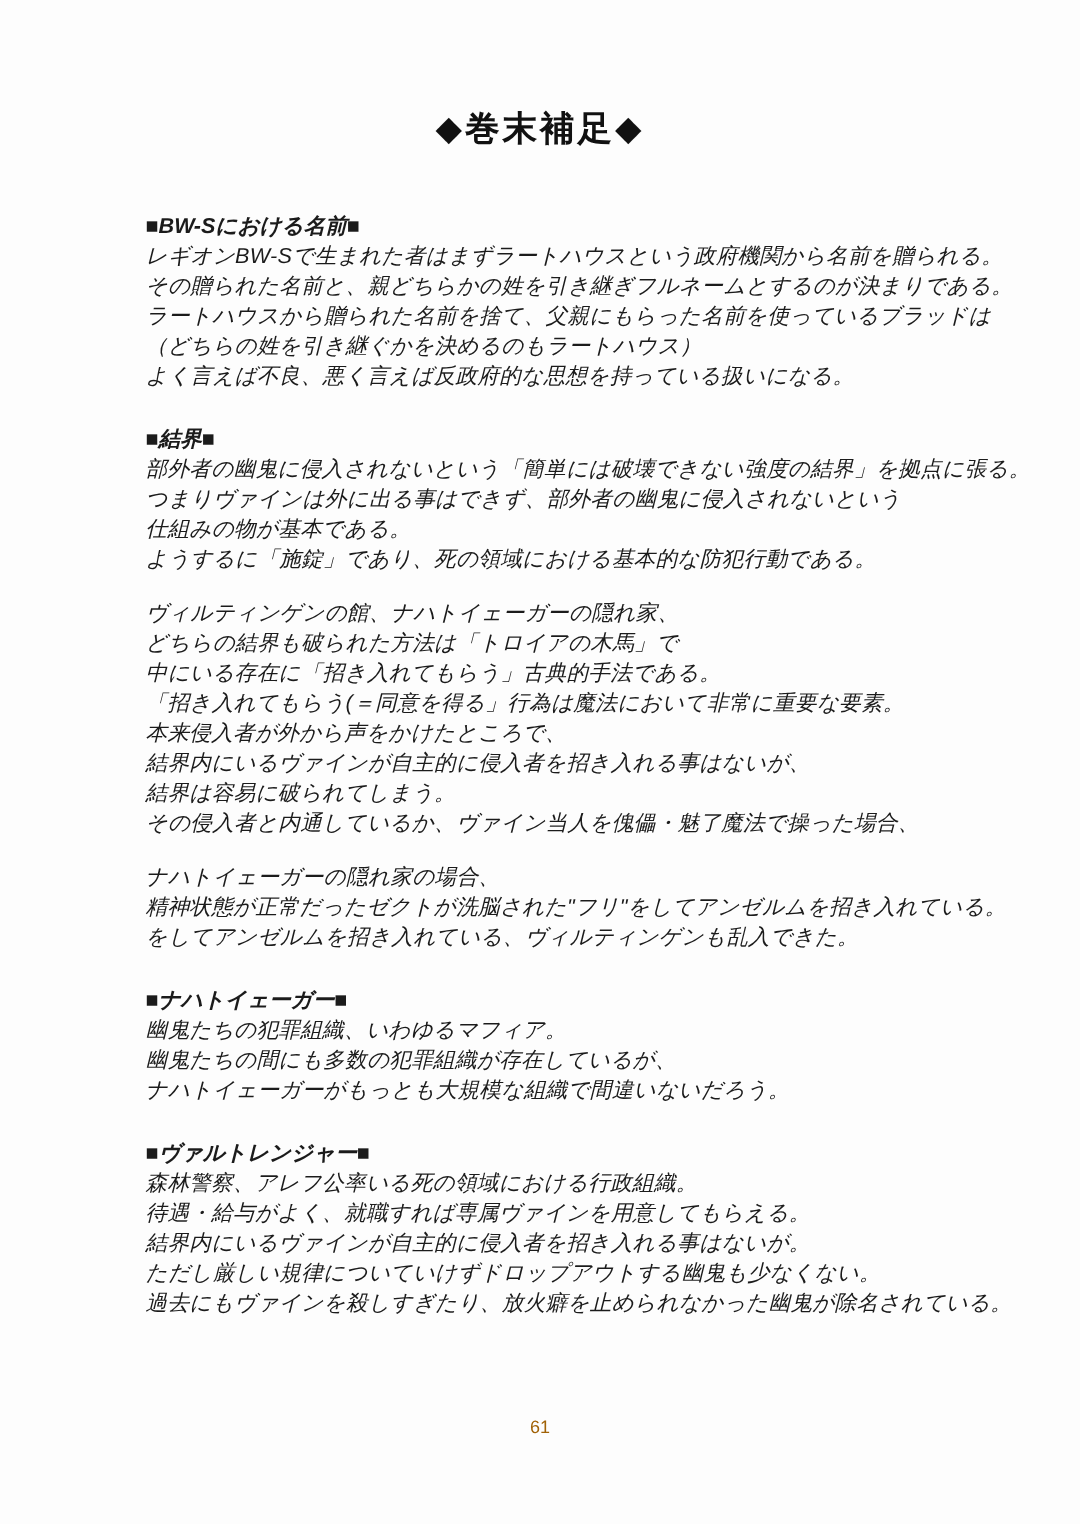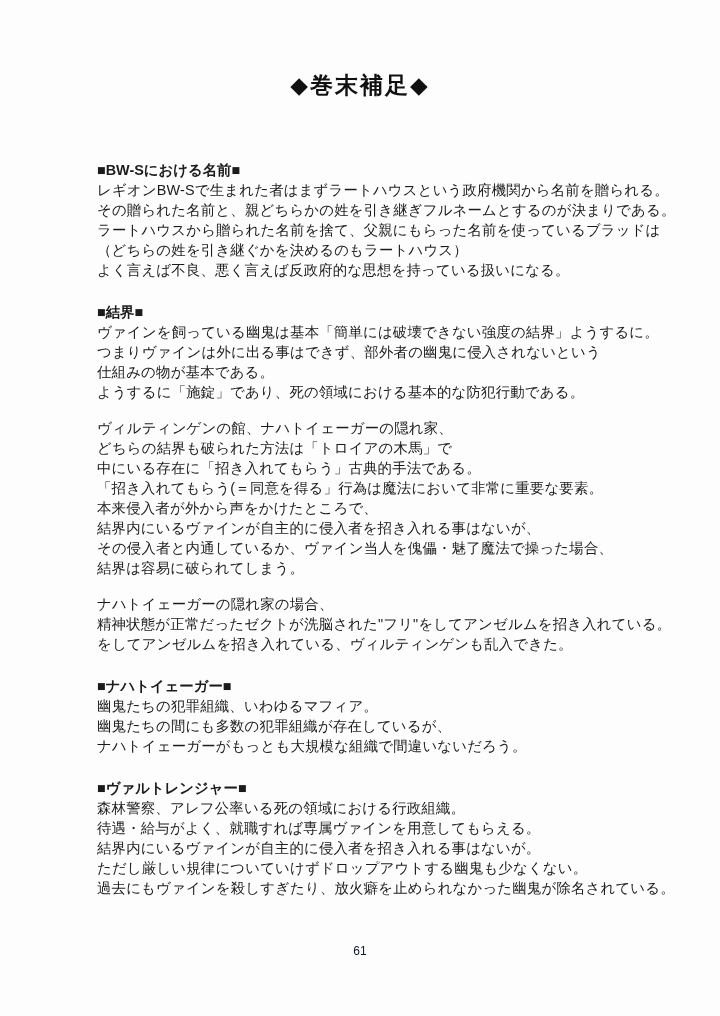--- a/index.html
+++ b/index.html
@@ -20,23 +20,24 @@
     margin: 0;
     padding-top: 70px;
     text-align: center;
     font-size: 23px;
     font-weight: bold;
     letter-spacing: 2px;
     color: #111111;
   }
   .content {
     position: absolute;
-    top: 160px;
+    top: 141px;
     left: 97px;
     width: 545px;
+    font-style: italic;
   }
   .content section {
     margin: 0;
   }
   .content section + section {
     margin-top: 22px;
   }
   .sec-heading {
     font-size: 14.4px;
     line-height: 20px;
@@ -55,21 +56,21 @@
     letter-spacing: 0.2px;
     white-space: nowrap;
   }
   .page-number {
     position: absolute;
     top: 944px;
     left: 0;
     width: 100%;
     text-align: center;
     font-size: 12px;
-    color: #0f172a;
+    color: #a16207;
   }
 </style>
 </head>
 <body>
 
 <div class="page">
   <h1 class="title">◆巻末補足◆</h1>
   <main class="content" id="sections">
       <section>
         <div class="sec-heading">■BW-Sにおける名前■</div>
@@ -77,34 +78,34 @@
           <div class="line">レギオンBW-Sで生まれた者はまずラートハウスという政府機関から名前を贈られる。</div>
           <div class="line">その贈られた名前と、親どちらかの姓を引き継ぎフルネームとするのが決まりである。</div>
           <div class="line">ラートハウスから贈られた名前を捨て、父親にもらった名前を使っているブラッドは</div>
           <div class="line">（どちらの姓を引き継ぐかを決めるのもラートハウス）</div>
           <div class="line">よく言えば不良、悪く言えば反政府的な思想を持っている扱いになる。</div>
         </div>
       </section>
       <section>
         <div class="sec-heading">■結界■</div>
         <div class="para">
-          <div class="line">ヴァインを飼っている幽鬼は基本「簡単には破壊できない強度の結界」ようするに。</div>
+          <div class="line">部外者の幽鬼に侵入されないという「簡単には破壊できない強度の結界」を拠点に張る。</div>
           <div class="line">つまりヴァインは外に出る事はできず、部外者の幽鬼に侵入されないという</div>
           <div class="line">仕組みの物が基本である。</div>
           <div class="line">ようするに「施錠」であり、死の領域における基本的な防犯行動である。</div>
         </div>
         <div class="para">
           <div class="line">ヴィルティンゲンの館、ナハトイェーガーの隠れ家、</div>
           <div class="line">どちらの結界も破られた方法は「トロイアの木馬」で</div>
           <div class="line">中にいる存在に「招き入れてもらう」古典的手法である。</div>
           <div class="line">「招き入れてもらう(＝同意を得る」行為は魔法において非常に重要な要素。</div>
           <div class="line">本来侵入者が外から声をかけたところで、</div>
           <div class="line">結界内にいるヴァインが自主的に侵入者を招き入れる事はないが、</div>
+          <div class="line">結界は容易に破られてしまう。</div>
           <div class="line">その侵入者と内通しているか、ヴァイン当人を傀儡・魅了魔法で操った場合、</div>
-          <div class="line">結界は容易に破られてしまう。</div>
         </div>
         <div class="para">
           <div class="line">ナハトイェーガーの隠れ家の場合、</div>
           <div class="line">精神状態が正常だったゼクトが洗脳された"フリ"をしてアンゼルムを招き入れている。</div>
           <div class="line">をしてアンゼルムを招き入れている、ヴィルティンゲンも乱入できた。</div>
         </div>
       </section>
       <section>
         <div class="sec-heading">■ナハトイェーガー■</div>
         <div class="para">

